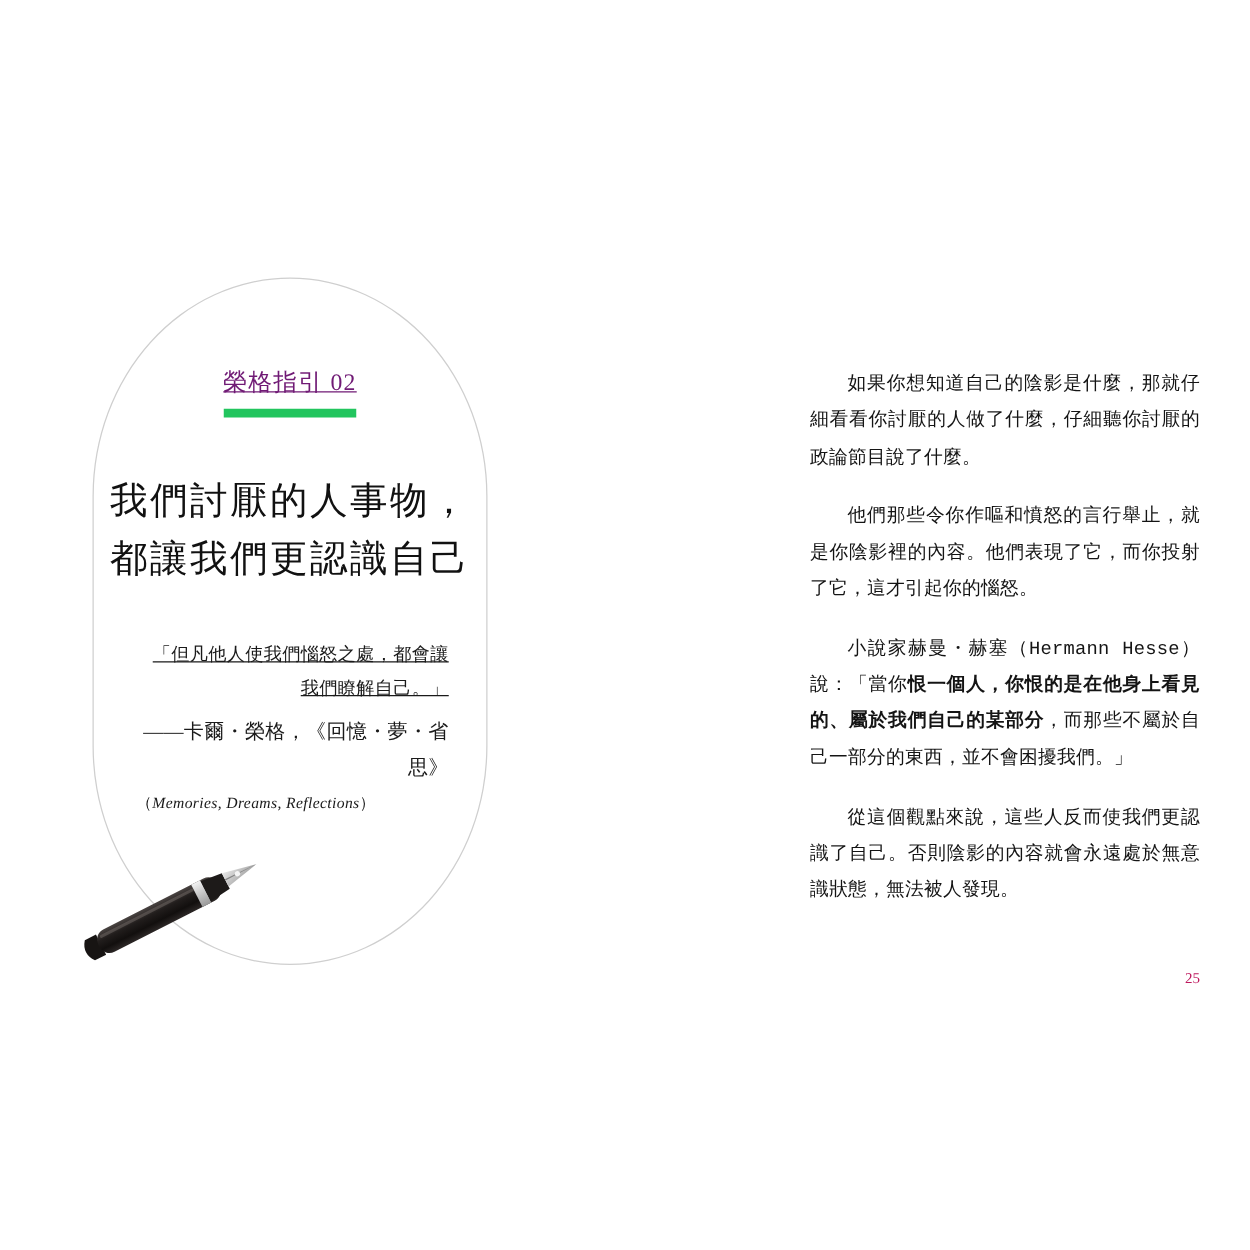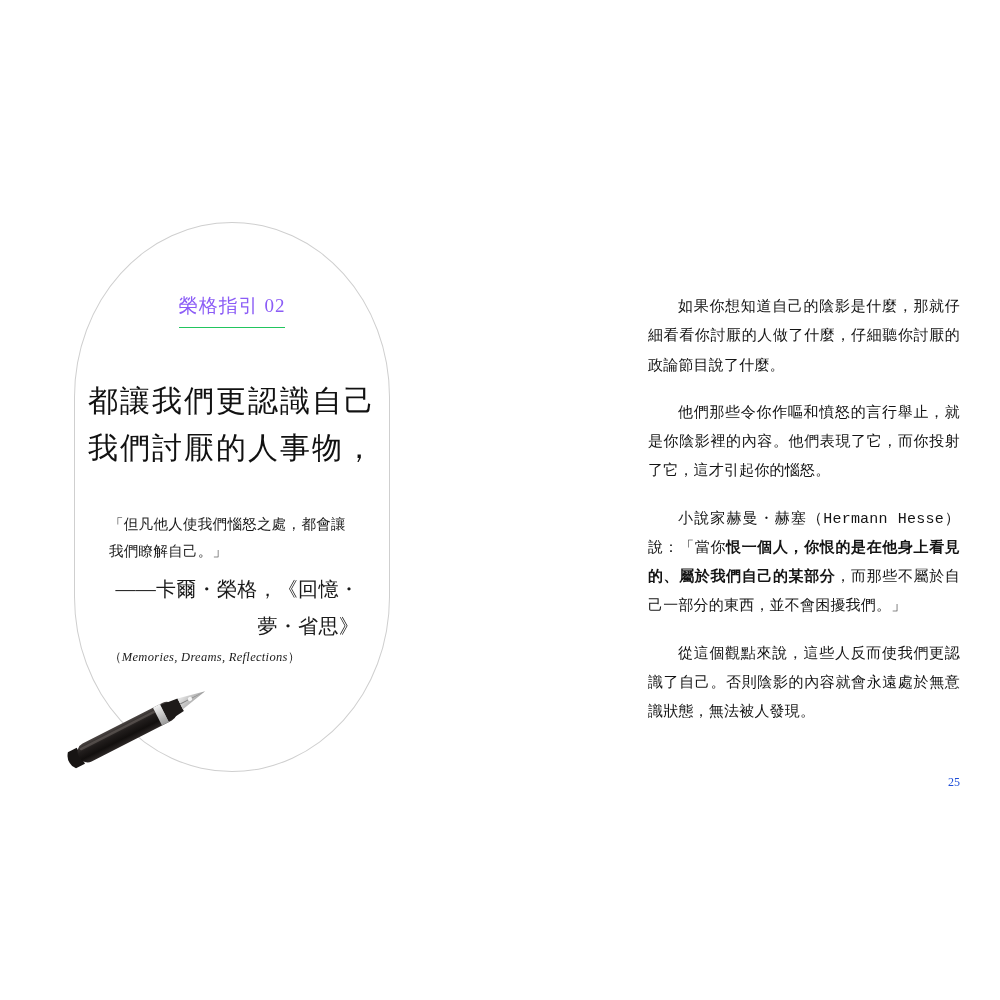--- a/index.html
+++ b/index.html
@@ -45,22 +45,23 @@
     left: 0;
     right: 0;
     top: 70px;
     text-align: center;
   }
   .chapter-label {
     display: inline-block;
     font-size: 19px;
     letter-spacing: 1px;
     padding-bottom: 8px;
-    border-bottom: 1px solid #22c55e;
-    color: #8b5cf6;
+    border-bottom: 7px solid #22c55e;
+    color: #701a75;
+    text-decoration: underline;
   }
 
   .chapter-title {
     position: absolute;
     left: 0;
     right: 0;
     top: 155px;
     text-align: center;
     font-size: 30px;
     line-height: 1.55;
@@ -75,26 +76,27 @@
     position: absolute;
     left: 34px;
     right: 30px;
     top: 288px;
     font-size: 14.5px;
     line-height: 1.85;
     color: #1a1a1a;
     letter-spacing: 0.3px;
   }
   .quote-text {
-    text-align: left;
+    text-align: right;
+    text-decoration: underline;
   }
   .quote-attrib {
     margin-top: 6px;
     text-align: right;
-    font-size: 20px;
+    font-size: 16px;
   }
   .quote-source {
     margin-top: 1px;
     text-align: left;
     font-size: 12.5px;
     font-style: italic;
   }
   .quote-source .paren {
     font-style: normal;
   }
@@ -144,39 +146,39 @@
   }
   .bold-seg {
     font-weight: bold;
   }
 
   .folio {
     position: absolute;
     right: 40px;
     top: 775px;
     font-size: 12px;
-    color: #1d4ed8;
+    color: #be185d;
   }
 </style>
 </head>
 <body>
 
 <div class="spread">
 
   <div class="page-left">
 
     <div class="chapter-card">
 
       <div class="chapter-label-wrap">
         <span class="chapter-label">榮格指引 02</span>
       </div>
 
       <div class="chapter-title">
+        <span class="line">我們討厭的人事物，</span>
         <span class="line">都讓我們更認識自己</span>
-        <span class="line">我們討厭的人事物，</span>
       </div>
 
       <div class="quote-block">
         <div class="quote-text">「但凡他人使我們惱怒之處，都會讓我們瞭解自己。」</div>
         <div class="quote-attrib">——卡爾・榮格，《回憶・夢・省思》</div>
         <div class="quote-source">
           <span class="paren">（</span><span>Memories, Dreams, Reflections</span><span class="paren">）</span>
         </div>
       </div>
 

